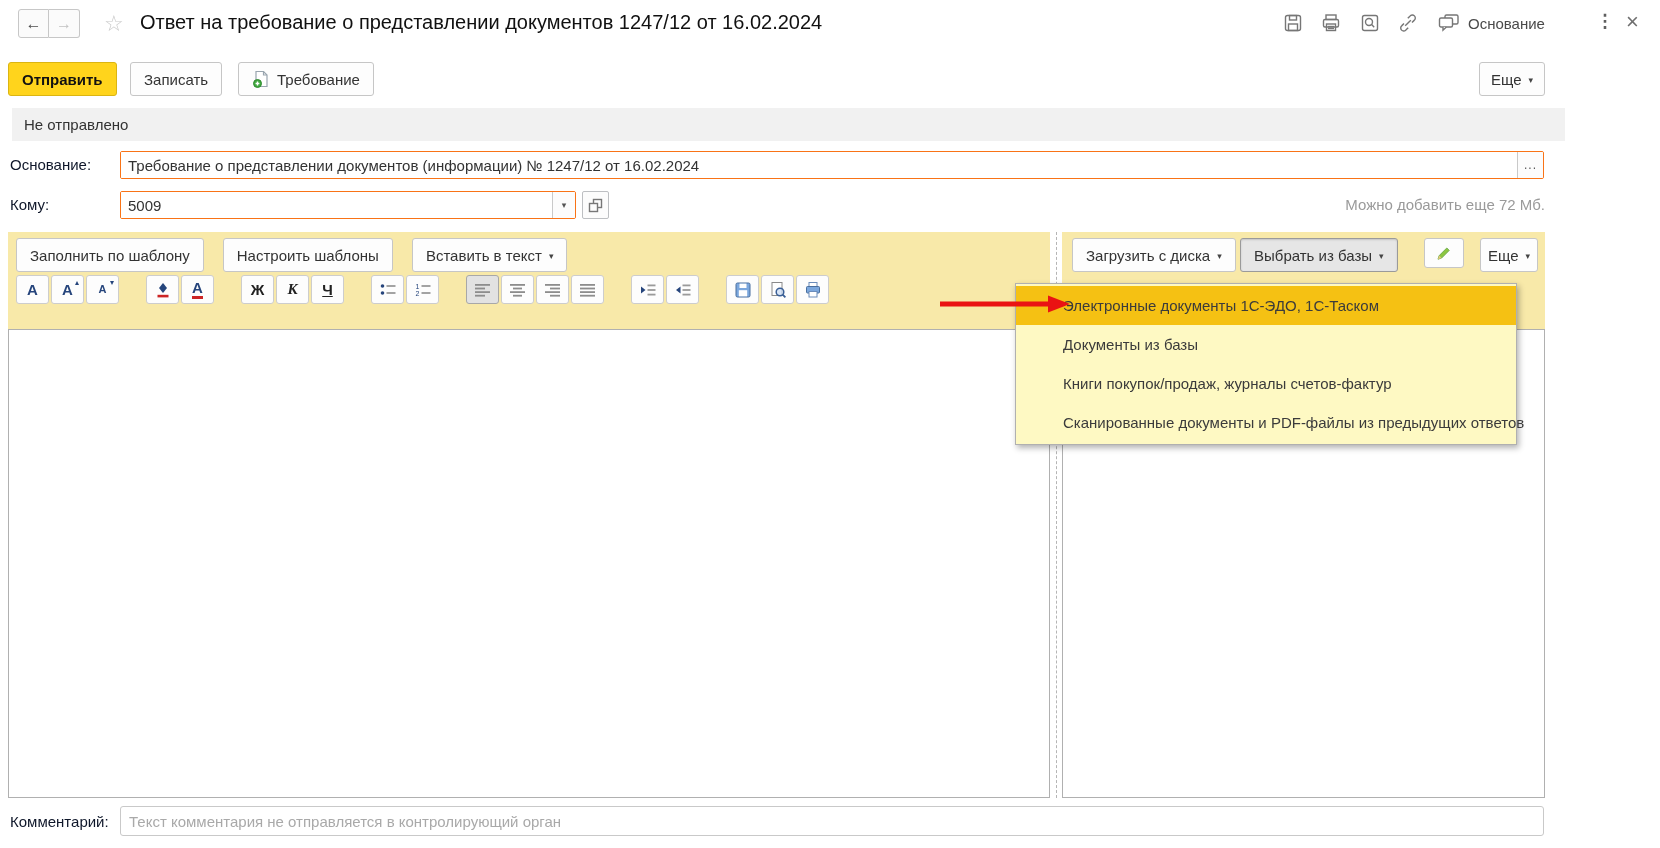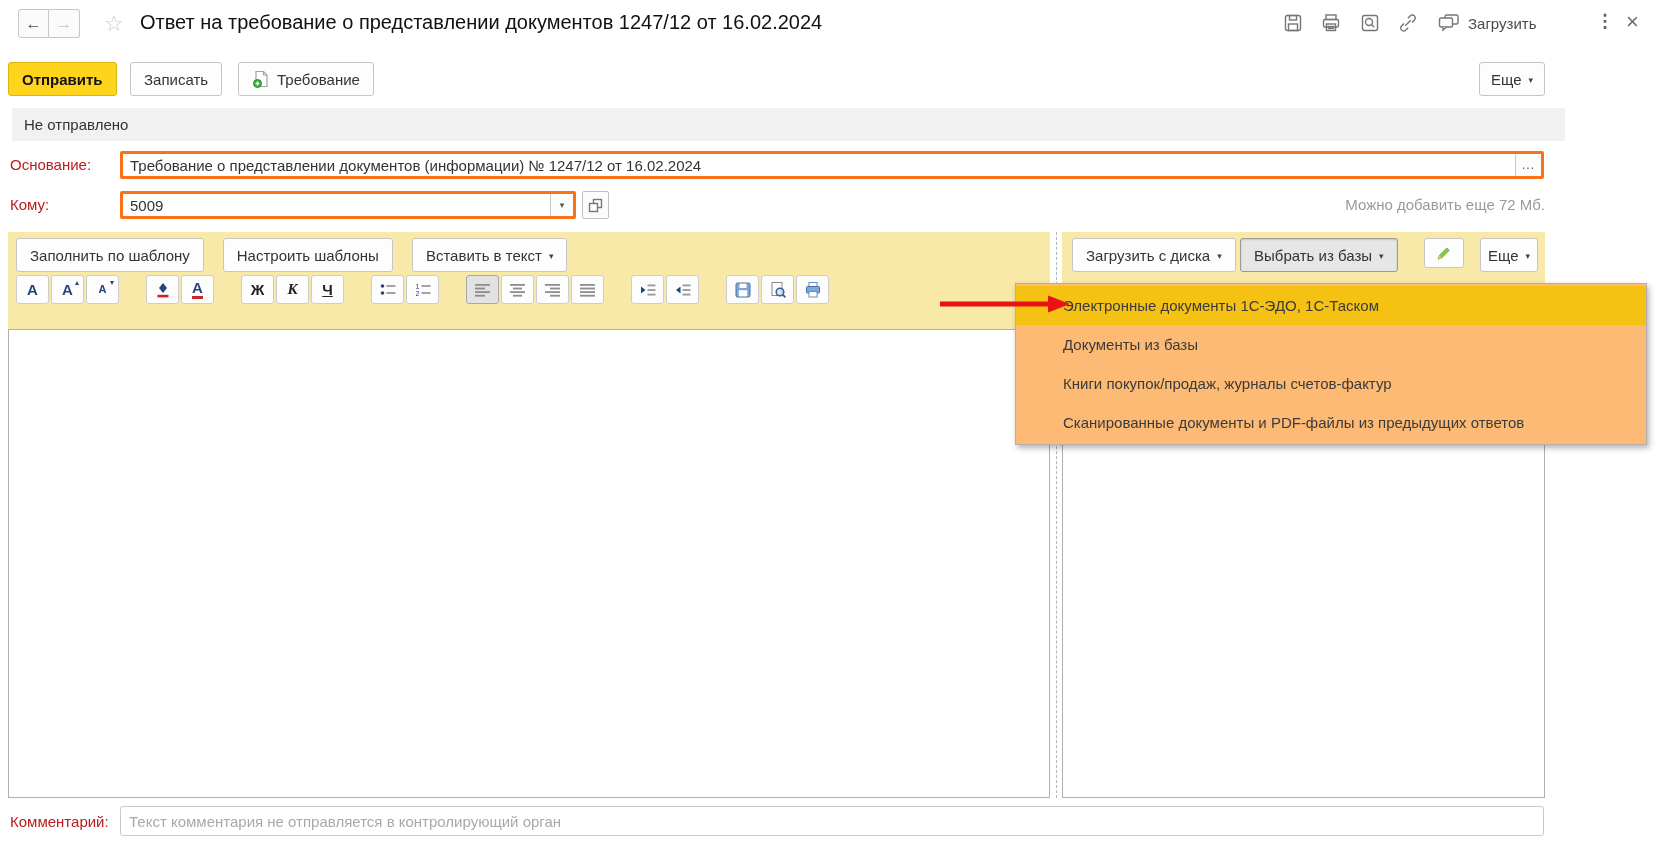--- a/index.html
+++ b/index.html
@@ -25,22 +25,22 @@
   .btn .caret { font-size:9px; color:#444; margin-left:7px; margin-top:2px; }
   .btn-yellow { background:#ffd41c; border-color:#dbb512; font-weight:bold; color:#111; }
   .btn-pressed { background:#e6e6e6; border-color:#9a9a9a; box-shadow:inset 0 1px 2px rgba(0,0,0,.15); }
   .cmdbar-btn { position:absolute; top:62px; }
   .copy-ic { margin-right:8px; display:inline-flex; }
 
   
   .status-bar { position:absolute; left:12px; top:108px; width:1553px; height:33px; background:#f1f1f1; display:flex; align-items:center; padding-left:12px; font-size:15px; color:#333; }
 
   
-  .row-label { position:absolute; left:10px; font-size:15px; color:#b91c1c;text-align:right; }
-  .field { position:absolute; display:flex; height:28px; border:3px solid #f97316; border-radius:2px; background:#fff; overflow:hidden; }
+  .row-label { position:absolute; left:10px; font-size:15px; color:#0f172a;text-align:right; }
+  .field { position:absolute; display:flex; height:28px; border:1px solid #f97316; border-radius:2px; background:#fff; overflow:hidden; }
   .field input { flex:1 1 auto; border:none; outline:none; font-size:15px; color:#333; padding:0 7px; font-family:"Liberation Sans",sans-serif; min-width:0; background:#fff; }
   .field .seg { display:flex; align-items:center; justify-content:center; border-left:1px solid #c9c9c9; background:#fcfcfc; cursor:pointer; color:#555; }
   .quota { position:absolute; top:196px; right:115px; font-size:15px; color:#9a9a9a; }
   .sq-btn { position:absolute; width:27px; height:28px; background:#fcfcfc; border:1px solid #bdbfc2; border-radius:2px; display:flex; align-items:center; justify-content:center; cursor:pointer; }
 
   
   .panel { position:absolute; top:232px; height:566px; }
   .panel-head { position:absolute; left:0; top:0; right:0; height:125px; background:#f8e9a9; }
   .panel-body { position:absolute; left:0; top:97px; right:0; bottom:0; background:#fff; border:1px solid #b0b0b0; }
   .splitter { position:absolute; left:1056px; top:232px; height:566px; width:0; border-left:1px dashed #b5b5b5; cursor:col-resize; }
@@ -55,21 +55,21 @@
   .supmark { position:absolute; top:3px; right:4px; font-size:8px; color:#26457c; line-height:1; }
   .glyphB { font-size:15px; font-weight:bold; color:#222; line-height:1; }
   .glyphI { font-size:15px; font-style:italic; font-family:"Liberation Serif",serif; font-weight:bold; color:#222; line-height:1; }
   .glyphU { font-size:15px; font-weight:bold; text-decoration:underline; color:#222; line-height:1; }
   .redline { border-bottom:3px solid #cc2525; padding-bottom:1px; }
 
   
   .att-btn { position:absolute; top:6px; height:30px; }
 
   
-  .menu { position:absolute; left:1015px; top:283px; width:632px; background:#fdba74; border:1px solid #b0b0b0; box-shadow:2px 3px 6px rgba(0,0,0,.3); padding:2px 0; z-index:10; }
+  .menu { position:absolute; left:1015px; top:283px; width:502px; background:#fef9c3; border:1px solid #b0b0b0; box-shadow:2px 3px 6px rgba(0,0,0,.3); padding:2px 0; z-index:10; }
   .menu-item { height:39px; line-height:39px; padding-left:47px; font-size:15px; color:#3b3b3b; cursor:pointer; white-space:nowrap; }
   .menu-item.hl { background:#f5c113; }
   .arrow { position:absolute; left:938px; top:294px; z-index:11; pointer-events:none; }
 
   
   .comment-input { position:absolute; left:120px; top:806px; width:1424px; height:30px; border:1px solid #c9c9c9; border-radius:3px; font-size:15px; padding:0 8px; color:#333; outline:none; font-family:"Liberation Sans",sans-serif; }
   .comment-input::placeholder { color:#a9a9a9; }
   .editor-surface { position:absolute; inset:0; outline:none; }
 </style>
 </head>
@@ -116,21 +116,21 @@
         <path d="M6 10.5L3.9 12.6a3 3 0 104.2 4.2l2.1-2.1"></path>
         <path d="M14 9.5l2.1-2.1a3 3 0 10-4.2-4.2L9.8 5.3"></path>
       </svg>
   </div>
   <div class="discussion">
     <svg width="22" height="20" viewBox="0 0 22 20" fill="none" stroke="#767676" stroke-width="1.4">
         <rect x="7" y="2" width="13" height="9" rx="1.5"></rect>
         <rect x="1.5" y="5" width="13" height="9" rx="1.5" fill="#fff"></rect>
         <path d="M5 14v3.2l3.4-3.2" fill="#fff"></path>
       </svg>
-    <span class="discussion-label">Загрузить</span>
+    <span class="discussion-label">Основание</span>
   </div>
   <div class="dots">⋮</div>
   <div class="close">×</div>
 </div>
 
 <button class="btn btn-yellow cmdbar-btn" style="left:8px">Отправить</button>
 <button class="btn cmdbar-btn" style="left:130px">Записать</button>
 <button class="btn cmdbar-btn" style="left:238px">
   <span class="copy-ic">
     <svg width="17" height="18" viewBox="0 0 17 18">

